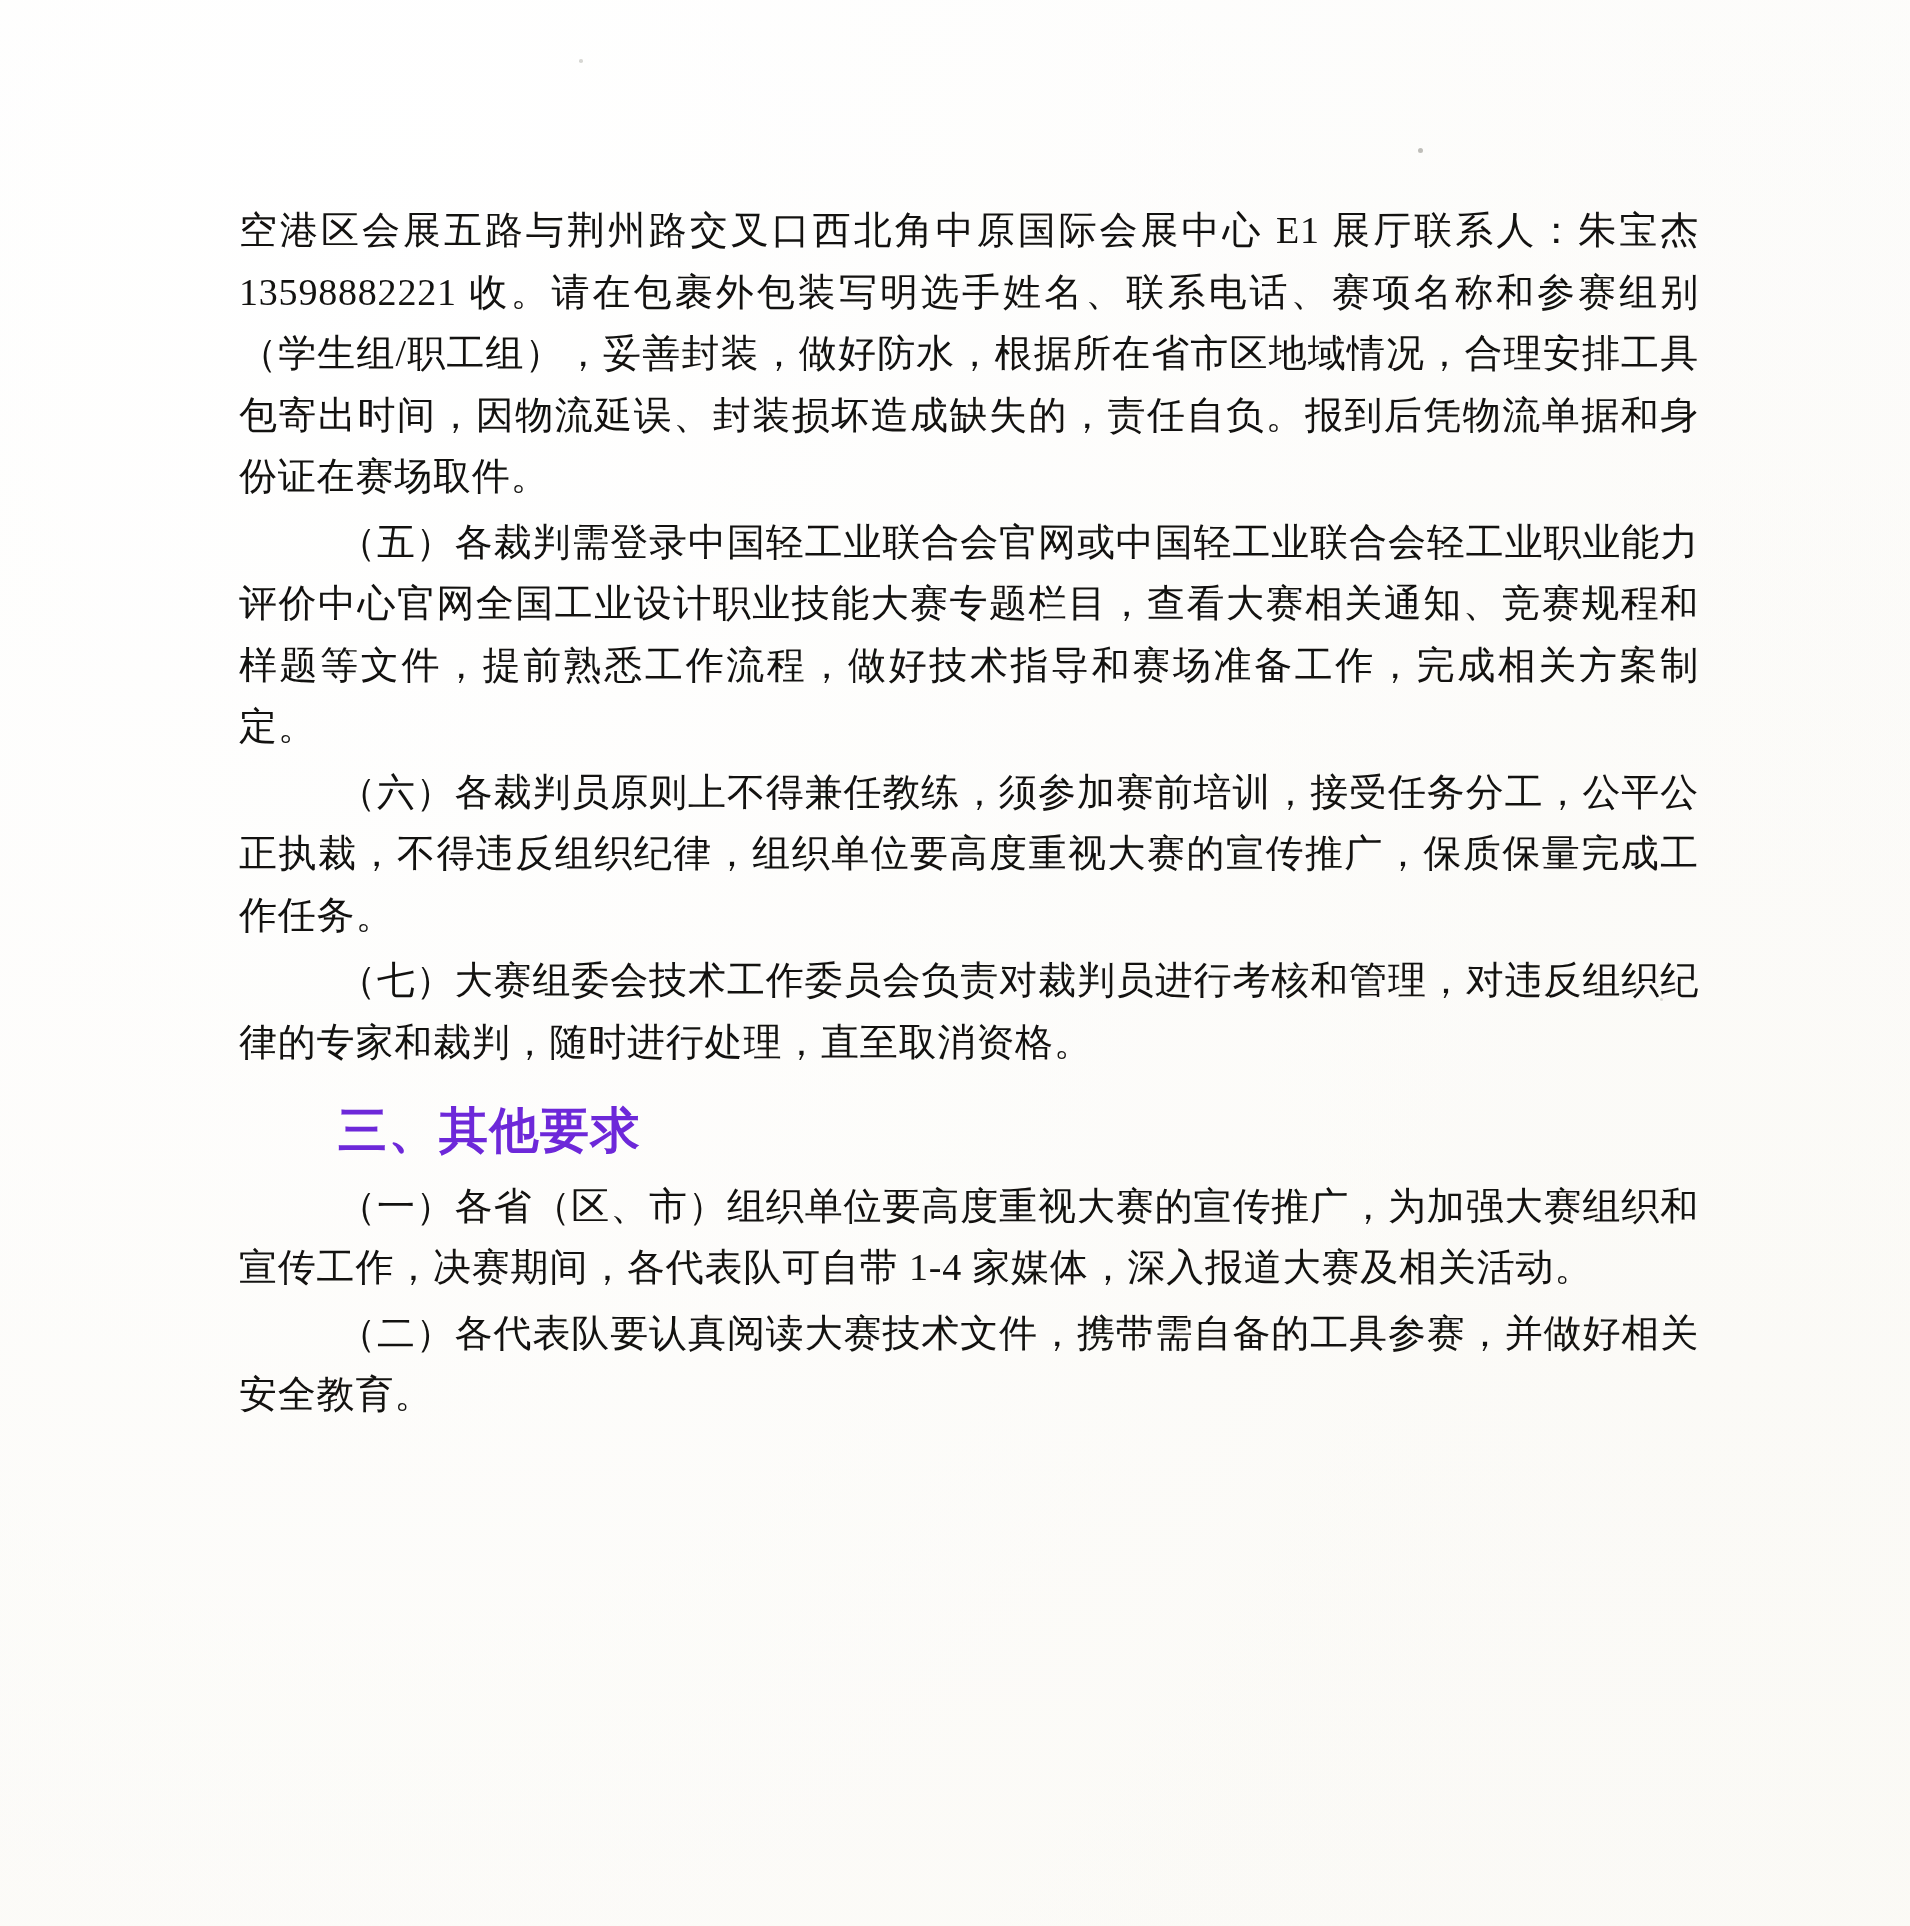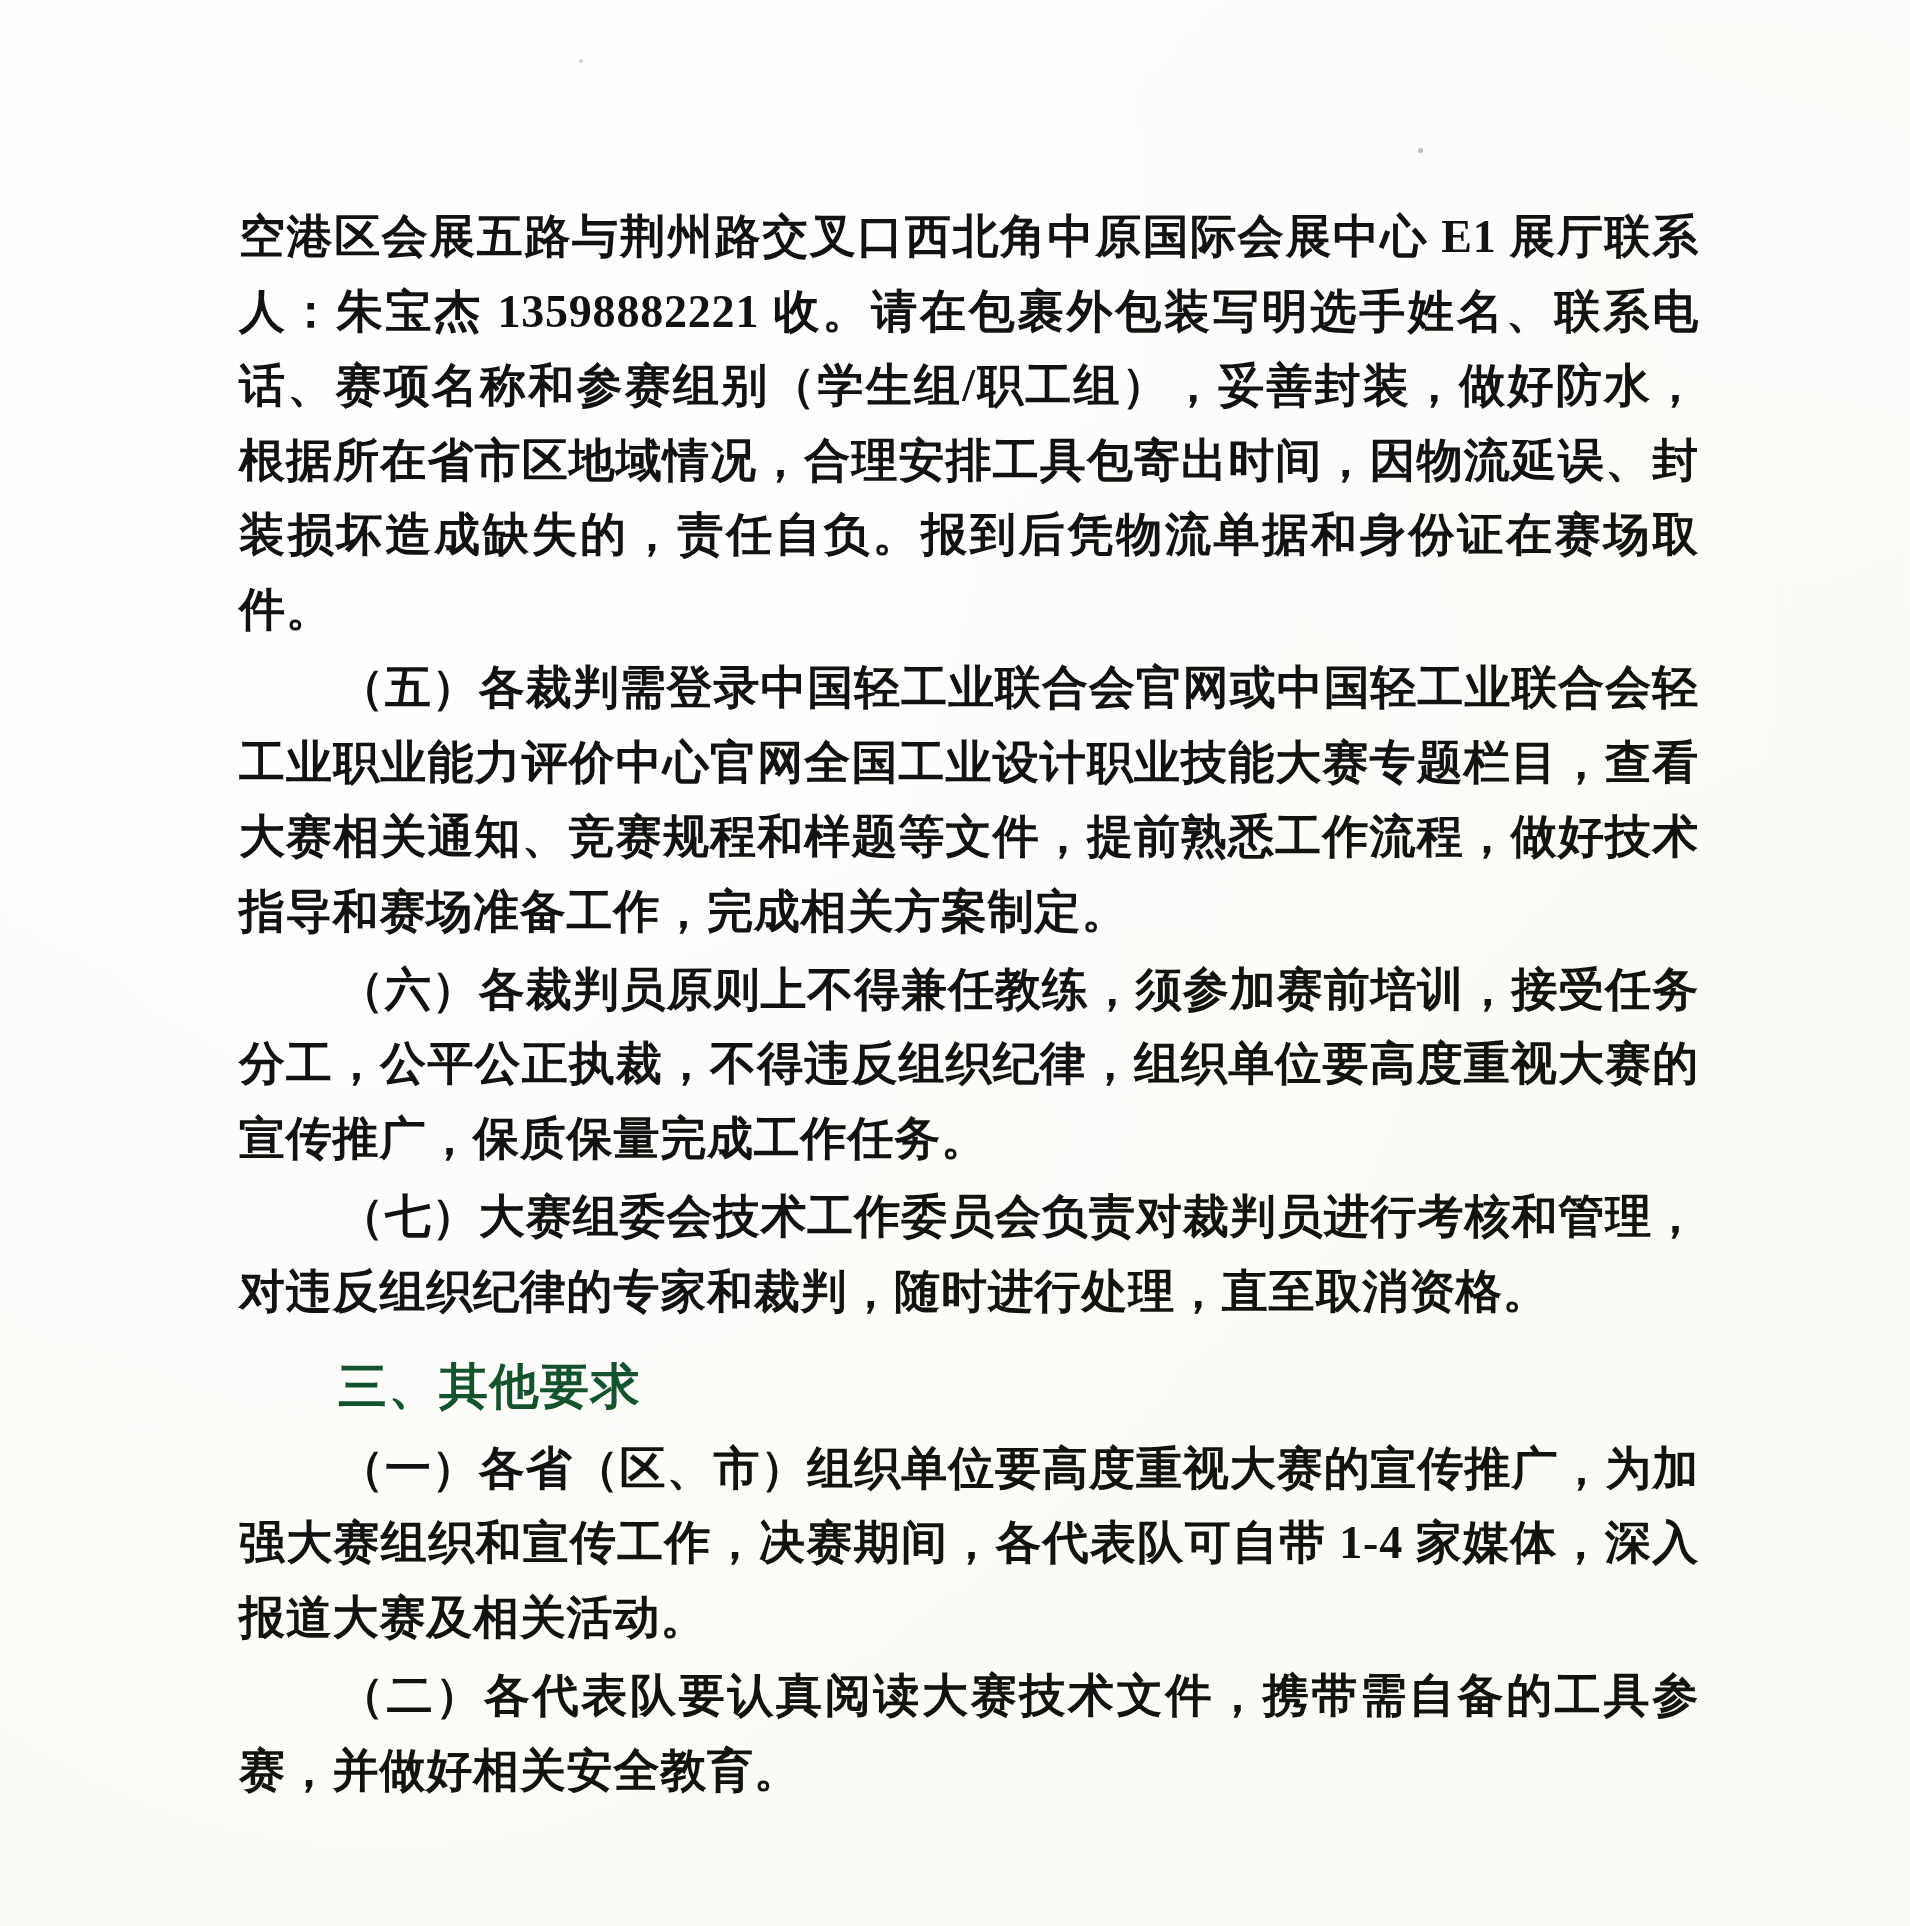--- a/index.html
+++ b/index.html
@@ -24,40 +24,40 @@
       linear-gradient(180deg, #fefefe 0%, #fcfbf8 50%, #fbfaf6 100%);
     pointer-events: none;
   }
   .content {
     position: absolute;
     left: 239px;
     top: 200px;
     width: 1460px;
   }
   .para {
-    font-size: 46px;
+    font-size: 38px;
     line-height: 1.62;
     letter-spacing: 0.8px;
     text-align: justify;
     text-justify: inter-ideograph;
     margin: 0 0 3.9px 0;
     color: #131210;
-    font-weight: 700;
+    font-weight: 400;
   }
   .para.indent {
     text-indent: 99px;
   }
   .heading {
     font-size: 49px;
     line-height: 1.62;
     letter-spacing: 1.5px;
     margin: 17.7px 0 5.4px 0;
     text-indent: 99px;
     font-weight: bold;
-    color: #14532d;
+    color: #6d28d9;
     font-family: "DejaVu Sans", "Liberation Sans", sans-serif;
   }
   .speck {
     position: absolute;
     background: #8d8b84;
     border-radius: 50%;
     opacity: 0.55;
   }
   .speck.s1 { left: 1418px; top: 148px; width: 5.4px; height: 5.4px; }
   .speck.s2 { left: 579px; top: 59px; width: 3.5px; height: 3.5px; opacity: 0.35; }

